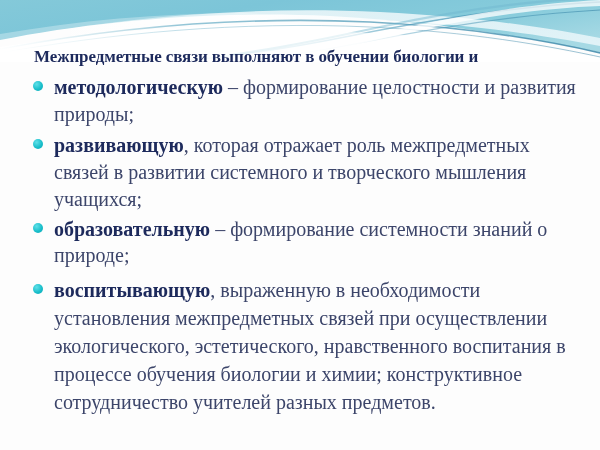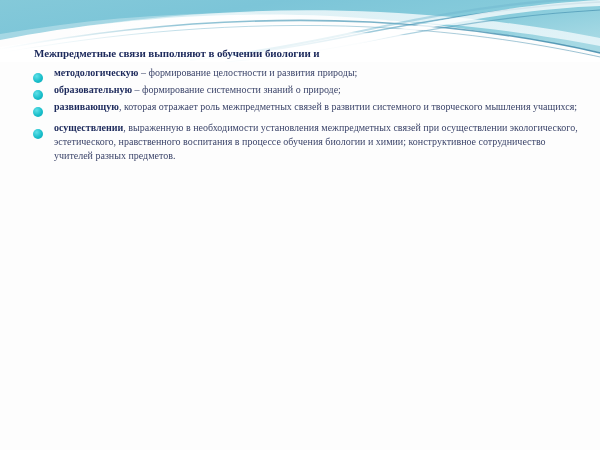--- a/index.html
+++ b/index.html
@@ -47,21 +47,21 @@
     width: 600px;
     height: 450px;
     box-sizing: border-box;
     padding: 46px 22px 0 26px;
   }
 
   .slide-title {
     margin: 0 0 6px 0;
     font-family: "Liberation Serif", "DejaVu Serif", serif;
     font-weight: bold;
-    font-size: 11px;
+    font-size: 17px;
     line-height: 1.30;
     color: #1d2a5c;
     letter-spacing: -0.1px;
     text-indent: 0;
     padding-left: 8px;
   }
   .slide-title .wrap2 {
     display: block;
     padding-left: 12px;
   }
@@ -70,21 +70,21 @@
     list-style: none;
     margin: 0;
     padding: 0;
   }
 
   .bullet-item {
     position: relative;
     padding-left: 28px;
     margin: 0 0 2px 0;
     font-family: "Liberation Serif", "DejaVu Serif", serif;
-    font-size: 10px;
+    font-size: 20px;
     line-height: 1.345;
     color: #3c456a;
   }
 
   .bullet-item .dot {
     position: absolute;
     left: 7px;
     top: 7px;
     width: 10px;
     height: 10px;
@@ -163,27 +163,27 @@
   <div class="content">
 
     <h1 class="slide-title"><span>Межпредметные связи выполняют в обучении биологии и</span></h1>
 
     <ul class="bullet-list">
 
       <li class="bullet-item b1">
         <span class="dot"></span><span class="lead">методологическую</span><span> – формирование целостности и развития природы;</span>
       </li>
 
+      <li class="bullet-item b3">
+        <span class="dot"></span><span class="lead">развивающую</span><span>, которая отражает роль межпредметных связей в развитии системного и творческого мышления учащихся;</span>
+      </li>
+
       <li class="bullet-item b2">
         <span class="dot"></span><span class="lead">образовательную</span><span> – формирование системности знаний о природе;</span>
       </li>
 
-      <li class="bullet-item b3">
-        <span class="dot"></span><span class="lead">развивающую</span><span>, которая отражает роль межпредметных связей в развитии системного и творческого мышления учащихся;</span>
-      </li>
-
       <li class="bullet-item b4">
-        <span class="dot"></span><span class="lead">осуществлении</span><span>, выраженную в необходимости установления межпредметных связей при осуществлении экологического, эстетического, нравственного воспитания в процессе обучения биологии и химии; конструктивное сотрудничество учителей разных предметов.</span>
+        <span class="dot"></span><span class="lead">воспитывающую</span><span>, выраженную в необходимости установления межпредметных связей при осуществлении экологического, эстетического, нравственного воспитания в процессе обучения биологии и химии; конструктивное сотрудничество учителей разных предметов.</span>
       </li>
 
     </ul>
   </div>
 </div>
 
 </body></html>

